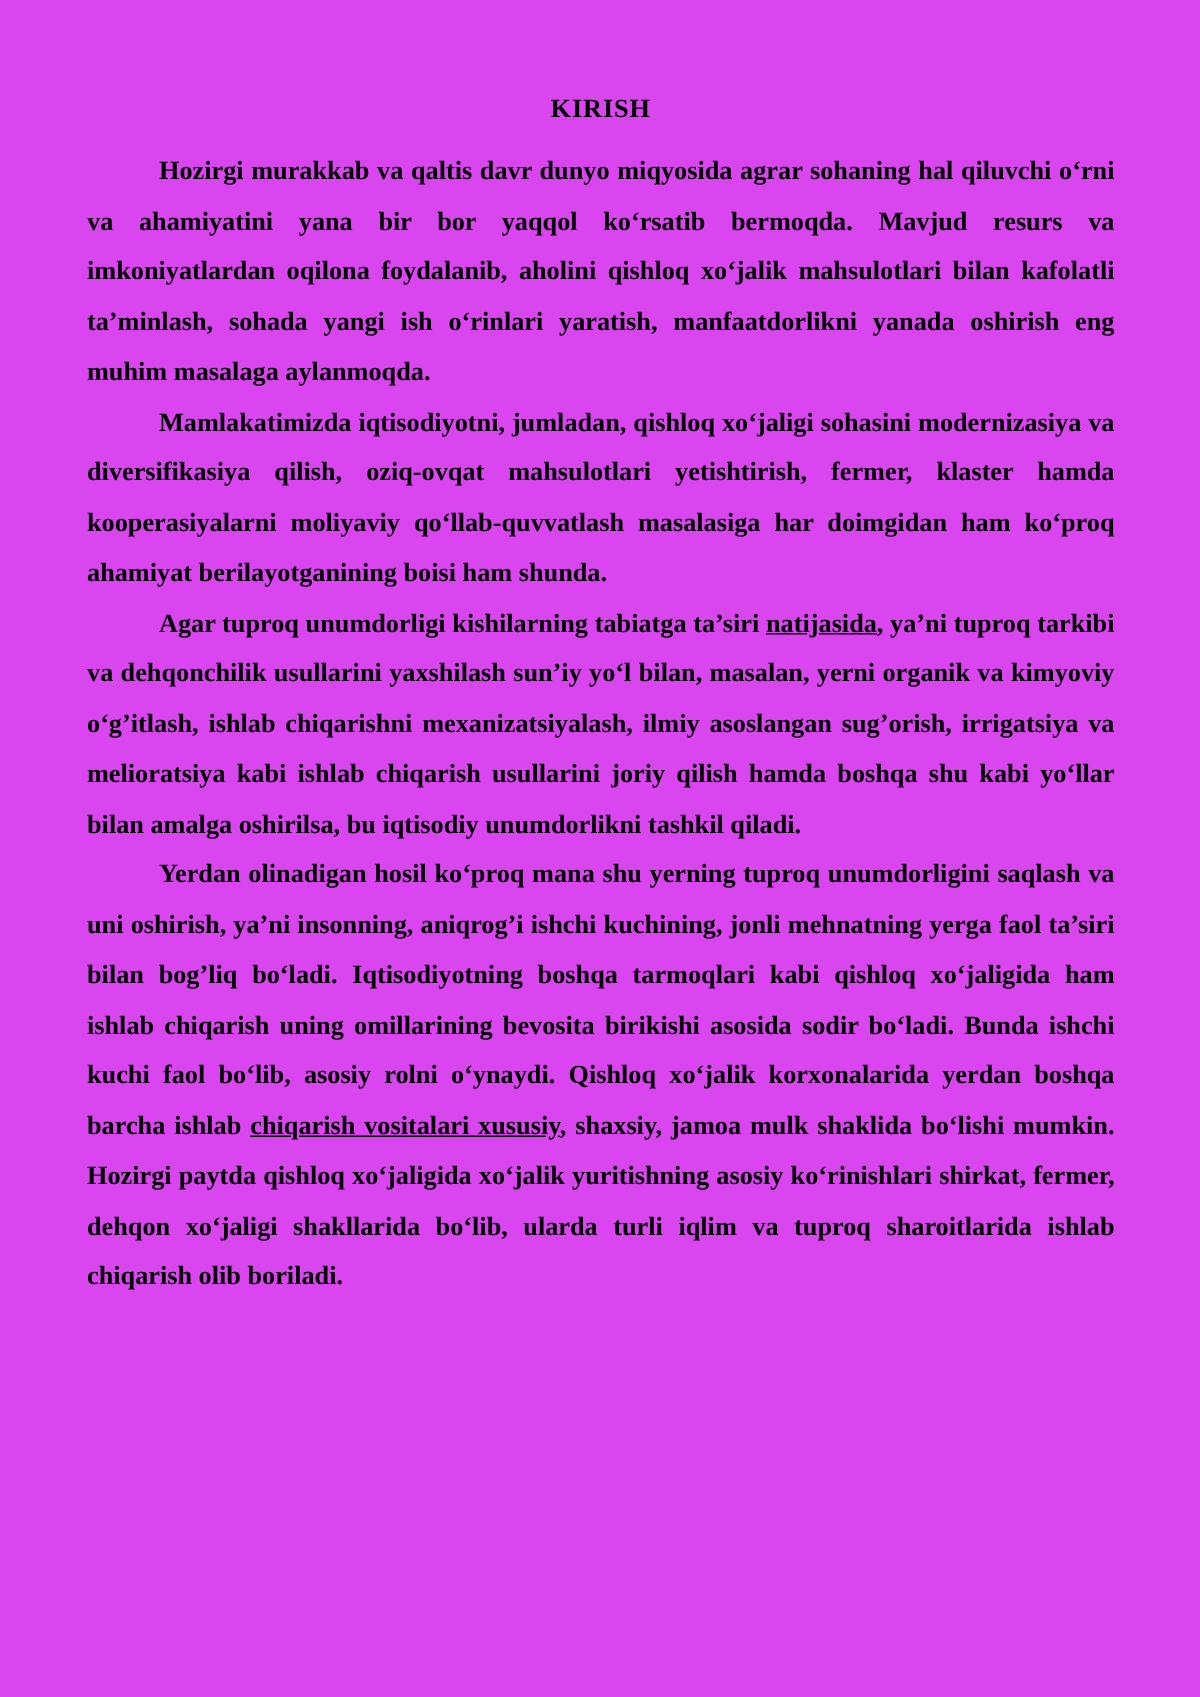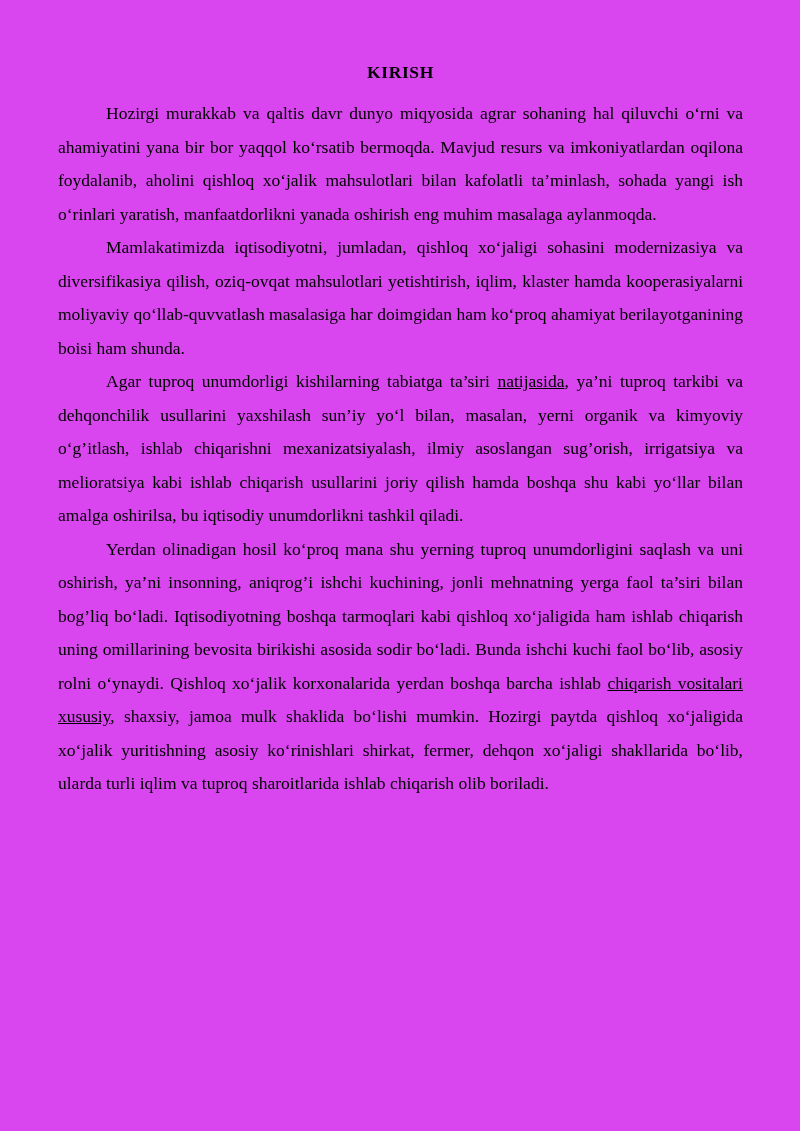--- a/index.html
+++ b/index.html
@@ -38,20 +38,21 @@
     margin: 0 0 14px 0;
   }
   p.para {
     margin: 0;
     text-align: justify;
     text-justify: inter-word;
     font-size: 17.5px;
     line-height: 33.5px;
     text-indent: 48px;
     hyphens: none;
+    font-weight: bold;
   }
   p.para .u {
     text-decoration: underline;
   }
   .page-number-wrap {
     position: absolute;
     left: 0;
     top: 1072px;
     width: 800px;
     height: 59px;
@@ -60,21 +61,21 @@
 </head>
 <body>
 
 <div class="page">
 
   <div class="content">
 
     <h1 class="doc-title">KIRISH</h1>
 
     <p class="para"><span>Hozirgi murakkab va qaltis davr dunyo miqyosida agrar sohaning hal qiluvchi o‘rni va ahamiyatini yana bir bor yaqqol ko‘rsatib bermoqda. Mavjud resurs va imkoniyatlardan oqilona foydalanib, aholini qishloq xo‘jalik mahsulotlari bilan kafolatli ta’minlash, sohada yangi ish o‘rinlari yaratish, manfaatdorlikni yanada oshirish eng muhim masalaga aylanmoqda.</span></p>
-    <p class="para"><span>Mamlakatimizda iqtisodiyotni, jumladan, qishloq xo‘jaligi sohasini modernizasiya va diversifikasiya qilish, oziq-ovqat mahsulotlari yetishtirish, iqlim, klaster hamda kooperasiyalarni moliyaviy qo‘llab-quvvatlash masalasiga har doimgidan ham ko‘proq ahamiyat berilayotganining boisi ham shunda.</span></p>
+    <p class="para"><span>Mamlakatimizda iqtisodiyotni, jumladan, qishloq xo‘jaligi sohasini modernizasiya va diversifikasiya qilish, oziq-ovqat mahsulotlari yetishtirish, fermer, klaster hamda kooperasiyalarni moliyaviy qo‘llab-quvvatlash masalasiga har doimgidan ham ko‘proq ahamiyat berilayotganining boisi ham shunda.</span></p>
     <p class="para"><span>Agar tuproq unumdorligi kishilarning tabiatga ta’siri </span><span class="u">natijasida</span><span>, ya’ni tuproq tarkibi va dehqonchilik usullarini yaxshilash sun’iy yo‘l bilan, masalan, yerni organik va kimyoviy o‘g’itlash, ishlab chiqarishni mexanizatsiyalash, ilmiy asoslangan sug’orish, irrigatsiya va melioratsiya kabi ishlab chiqarish usullarini joriy qilish hamda boshqa shu kabi yo‘llar bilan amalga oshirilsa, bu iqtisodiy unumdorlikni tashkil qiladi.</span></p>
     <p class="para"><span>Yerdan olinadigan hosil ko‘proq mana shu yerning tuproq unumdorligini saqlash va uni oshirish, ya’ni insonning, aniqrog’i ishchi kuchining, jonli mehnatning yerga faol ta’siri bilan bog’liq bo‘ladi. Iqtisodiyotning boshqa tarmoqlari kabi qishloq xo‘jaligida ham ishlab chiqarish uning omillarining bevosita birikishi asosida sodir bo‘ladi. Bunda ishchi kuchi faol bo‘lib, asosiy rolni o‘ynaydi. Qishloq xo‘jalik korxonalarida yerdan boshqa barcha ishlab </span><span class="u">chiqarish vositalari xususiy</span><span>, shaxsiy, jamoa mulk shaklida bo‘lishi mumkin. Hozirgi paytda qishloq xo‘jaligida xo‘jalik yuritishning asosiy ko‘rinishlari shirkat, fermer, dehqon xo‘jaligi shakllarida bo‘lib, ularda turli iqlim va tuproq sharoitlarida ishlab chiqarish olib boriladi.</span></p>
 
   </div>
 
   <div class="page-number-wrap">
     
     
   </div>
 

